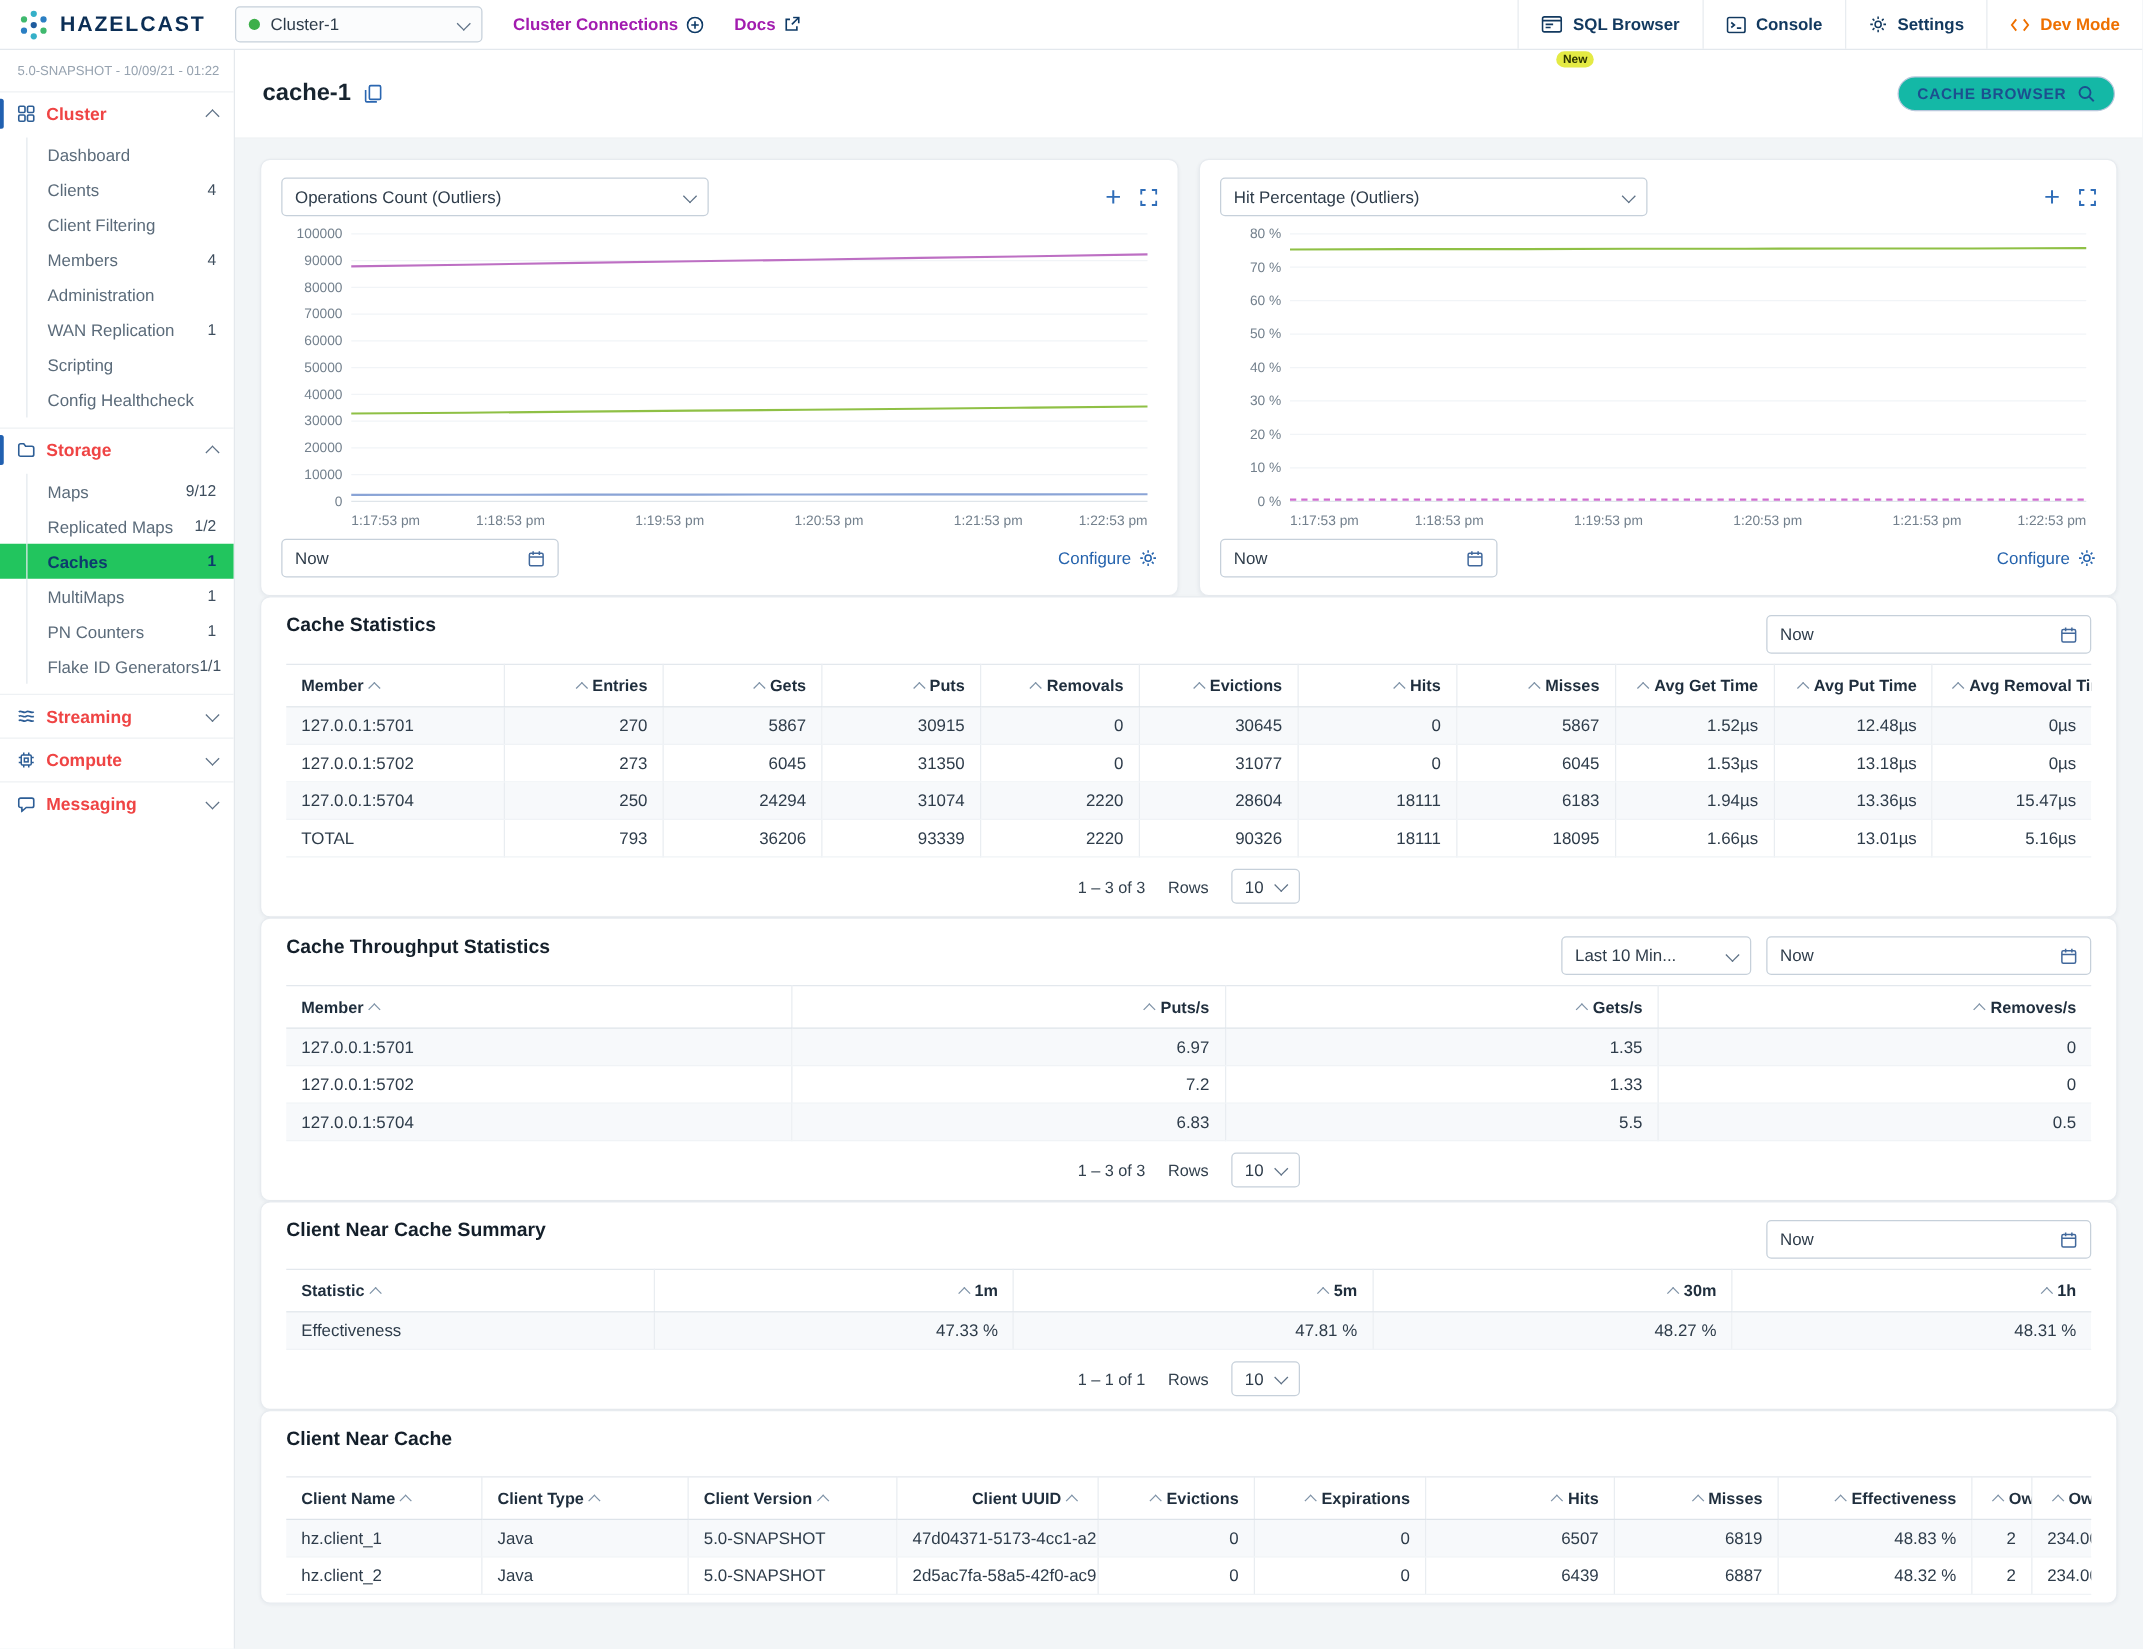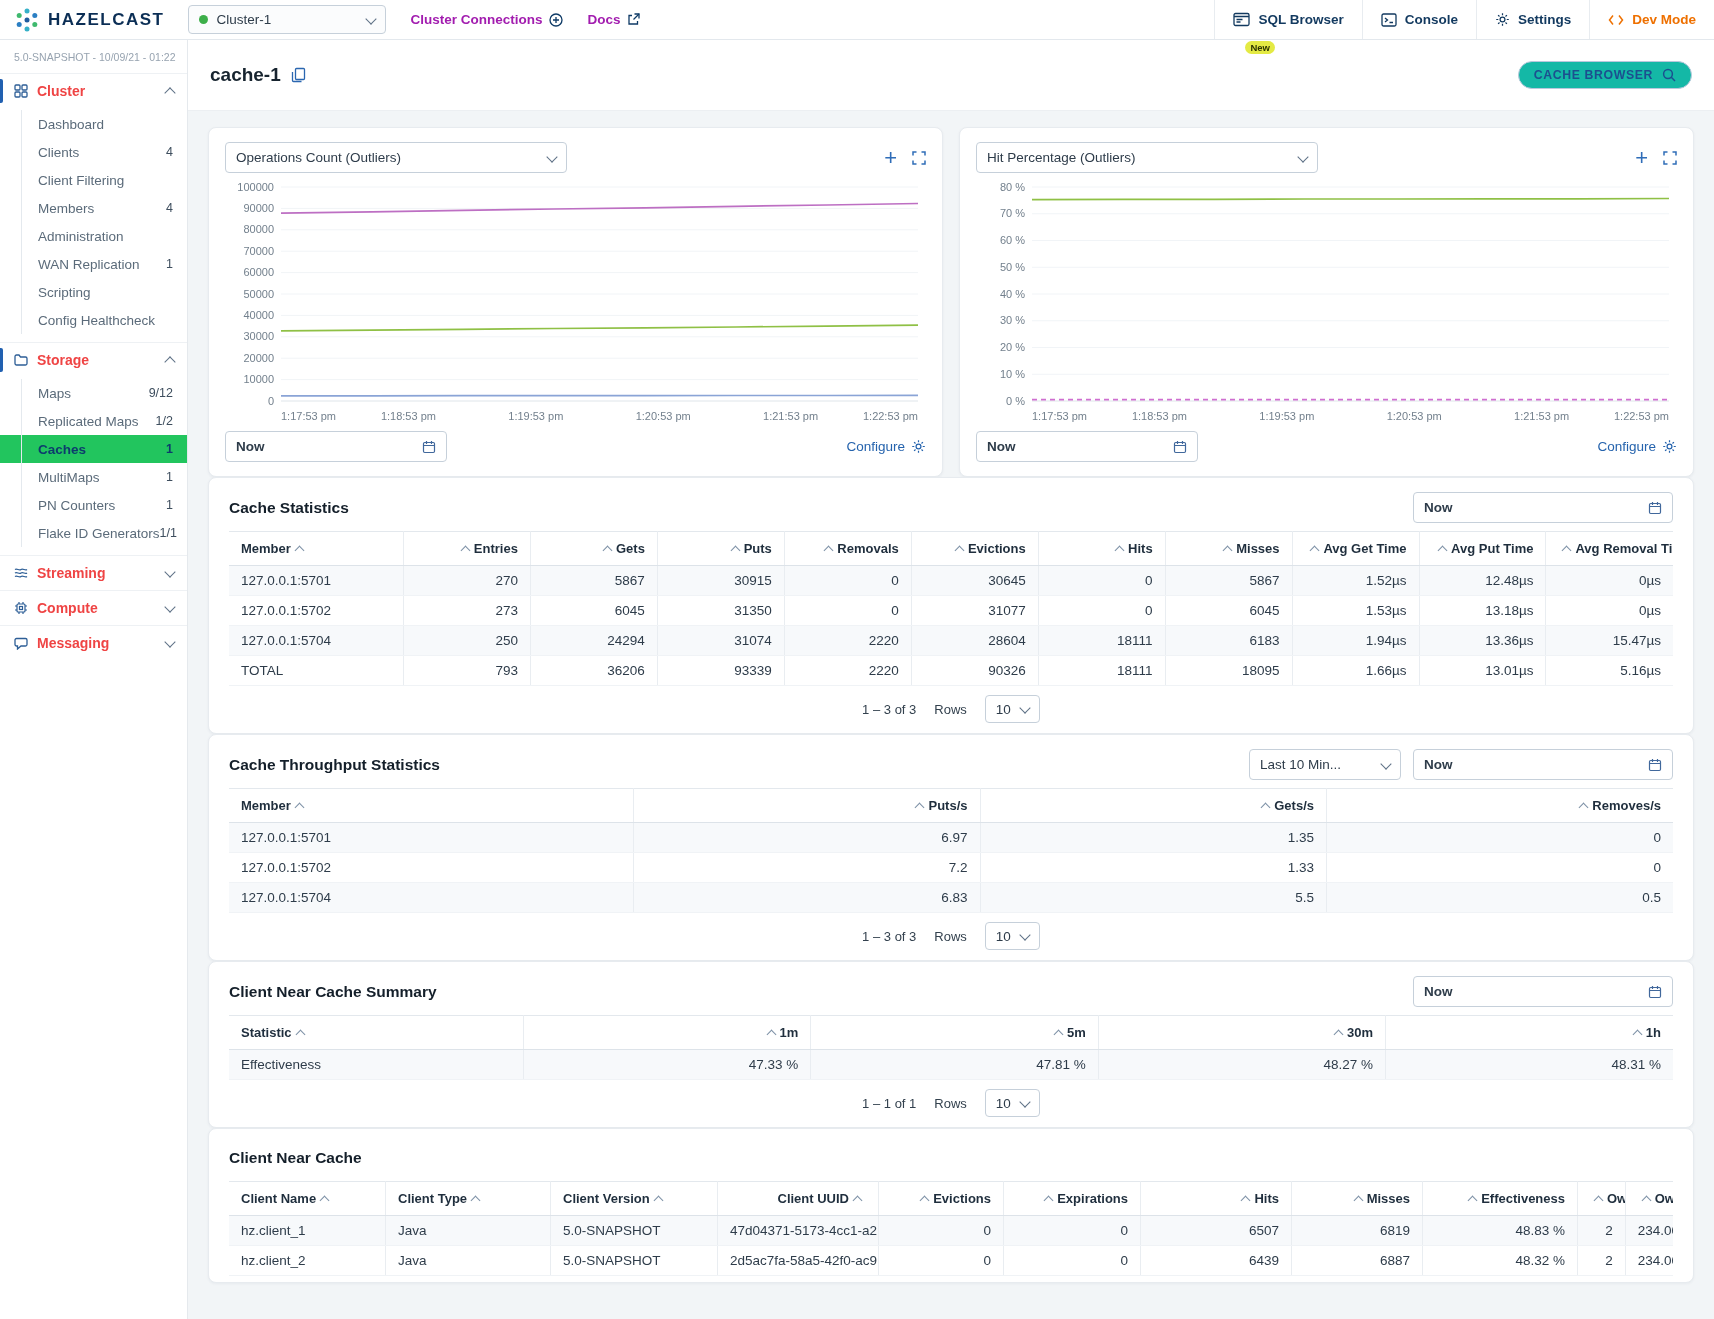--- a/index.html
+++ b/index.html
@@ -53,25 +53,25 @@
   .chart-head{display:flex;align-items:center;justify-content:space-between;margin-bottom:6px;}
   .select{border:1px solid #c6d0da;border-radius:4px;background:#fff;height:29px;display:flex;align-items:center;justify-content:space-between;padding:0 10px;font-size:13.5px;color:#2e3c4a;cursor:pointer;gap:10px;}
   .w320{width:320px;}.w238{width:238px;}.w200{width:200px;}.w130{width:130px;}
   .chart-icons{display:flex;align-items:center;gap:15px;}
   .plus-icon{font-size:22px;line-height:1;color:#2f6db8;font-weight:400;cursor:pointer;}
   .chart{display:block;}
   .chart text{font-family:"Liberation Sans",sans-serif;font-size:11px;fill:#73808d;}
   .chart line.grid{stroke:#f1f4f7;stroke-width:1;}
   .chart line.grid.axis{stroke:#dfe5ea;}
   .chart-foot{display:flex;align-items:center;justify-content:space-between;margin-top:4px;}
-  .time-input{border:1px solid #c6d0da;border-radius:4px;background:#fff;height:29px;display:flex;align-items:center;justify-content:space-between;padding:0 10px;font-size:13.5px;color:#2e3c4a;cursor:pointer;font-weight:bold;}
+  .time-input{border:1px solid #c6d0da;border-radius:4px;background:#fff;height:29px;display:flex;align-items:center;justify-content:space-between;padding:0 10px;font-size:13.5px;color:#2e3c4a;cursor:pointer;}
   .configure{display:flex;align-items:flex-start;gap:6px;color:#2563ad;font-size:13.5px;cursor:pointer;}
   
   .table-card{padding:14px 20px 6px;}
-  .card-head{display:flex;align-items:center;justify-content:space-between;margin-bottom:8px;min-height:30px;}
+  .card-head{display:flex;align-items:flex-start;justify-content:space-between;margin-bottom:8px;min-height:30px;}
   .card-title{font-size:15.5px;margin:0;color:#141f2a;}
   .head-controls{display:flex;align-items:center;gap:12px;}
   table{width:100%;border-collapse:collapse;table-layout:fixed;font-size:13.5px;}
   th{font-weight:700;font-size:13px;color:#1f2e3d;padding:9px 12px;border-top:1px solid #e3e8ed;border-bottom:1px solid #dde3e9;white-space:nowrap;overflow:hidden;}
   td{padding:7px 12px;color:#2e3c4a;white-space:nowrap;overflow:hidden;border-bottom:1px solid #f0f3f6;}
   th:not(:last-child),td:not(:last-child){border-right:1px solid #e9edf1;}
   tbody tr:nth-child(odd){background:#f7f9fb;}
   .left{text-align:left;}.right{text-align:right;}
   #tbl-stats th:first-child{width:150px;}
   #tbl-thru th:first-child{width:380px;}

